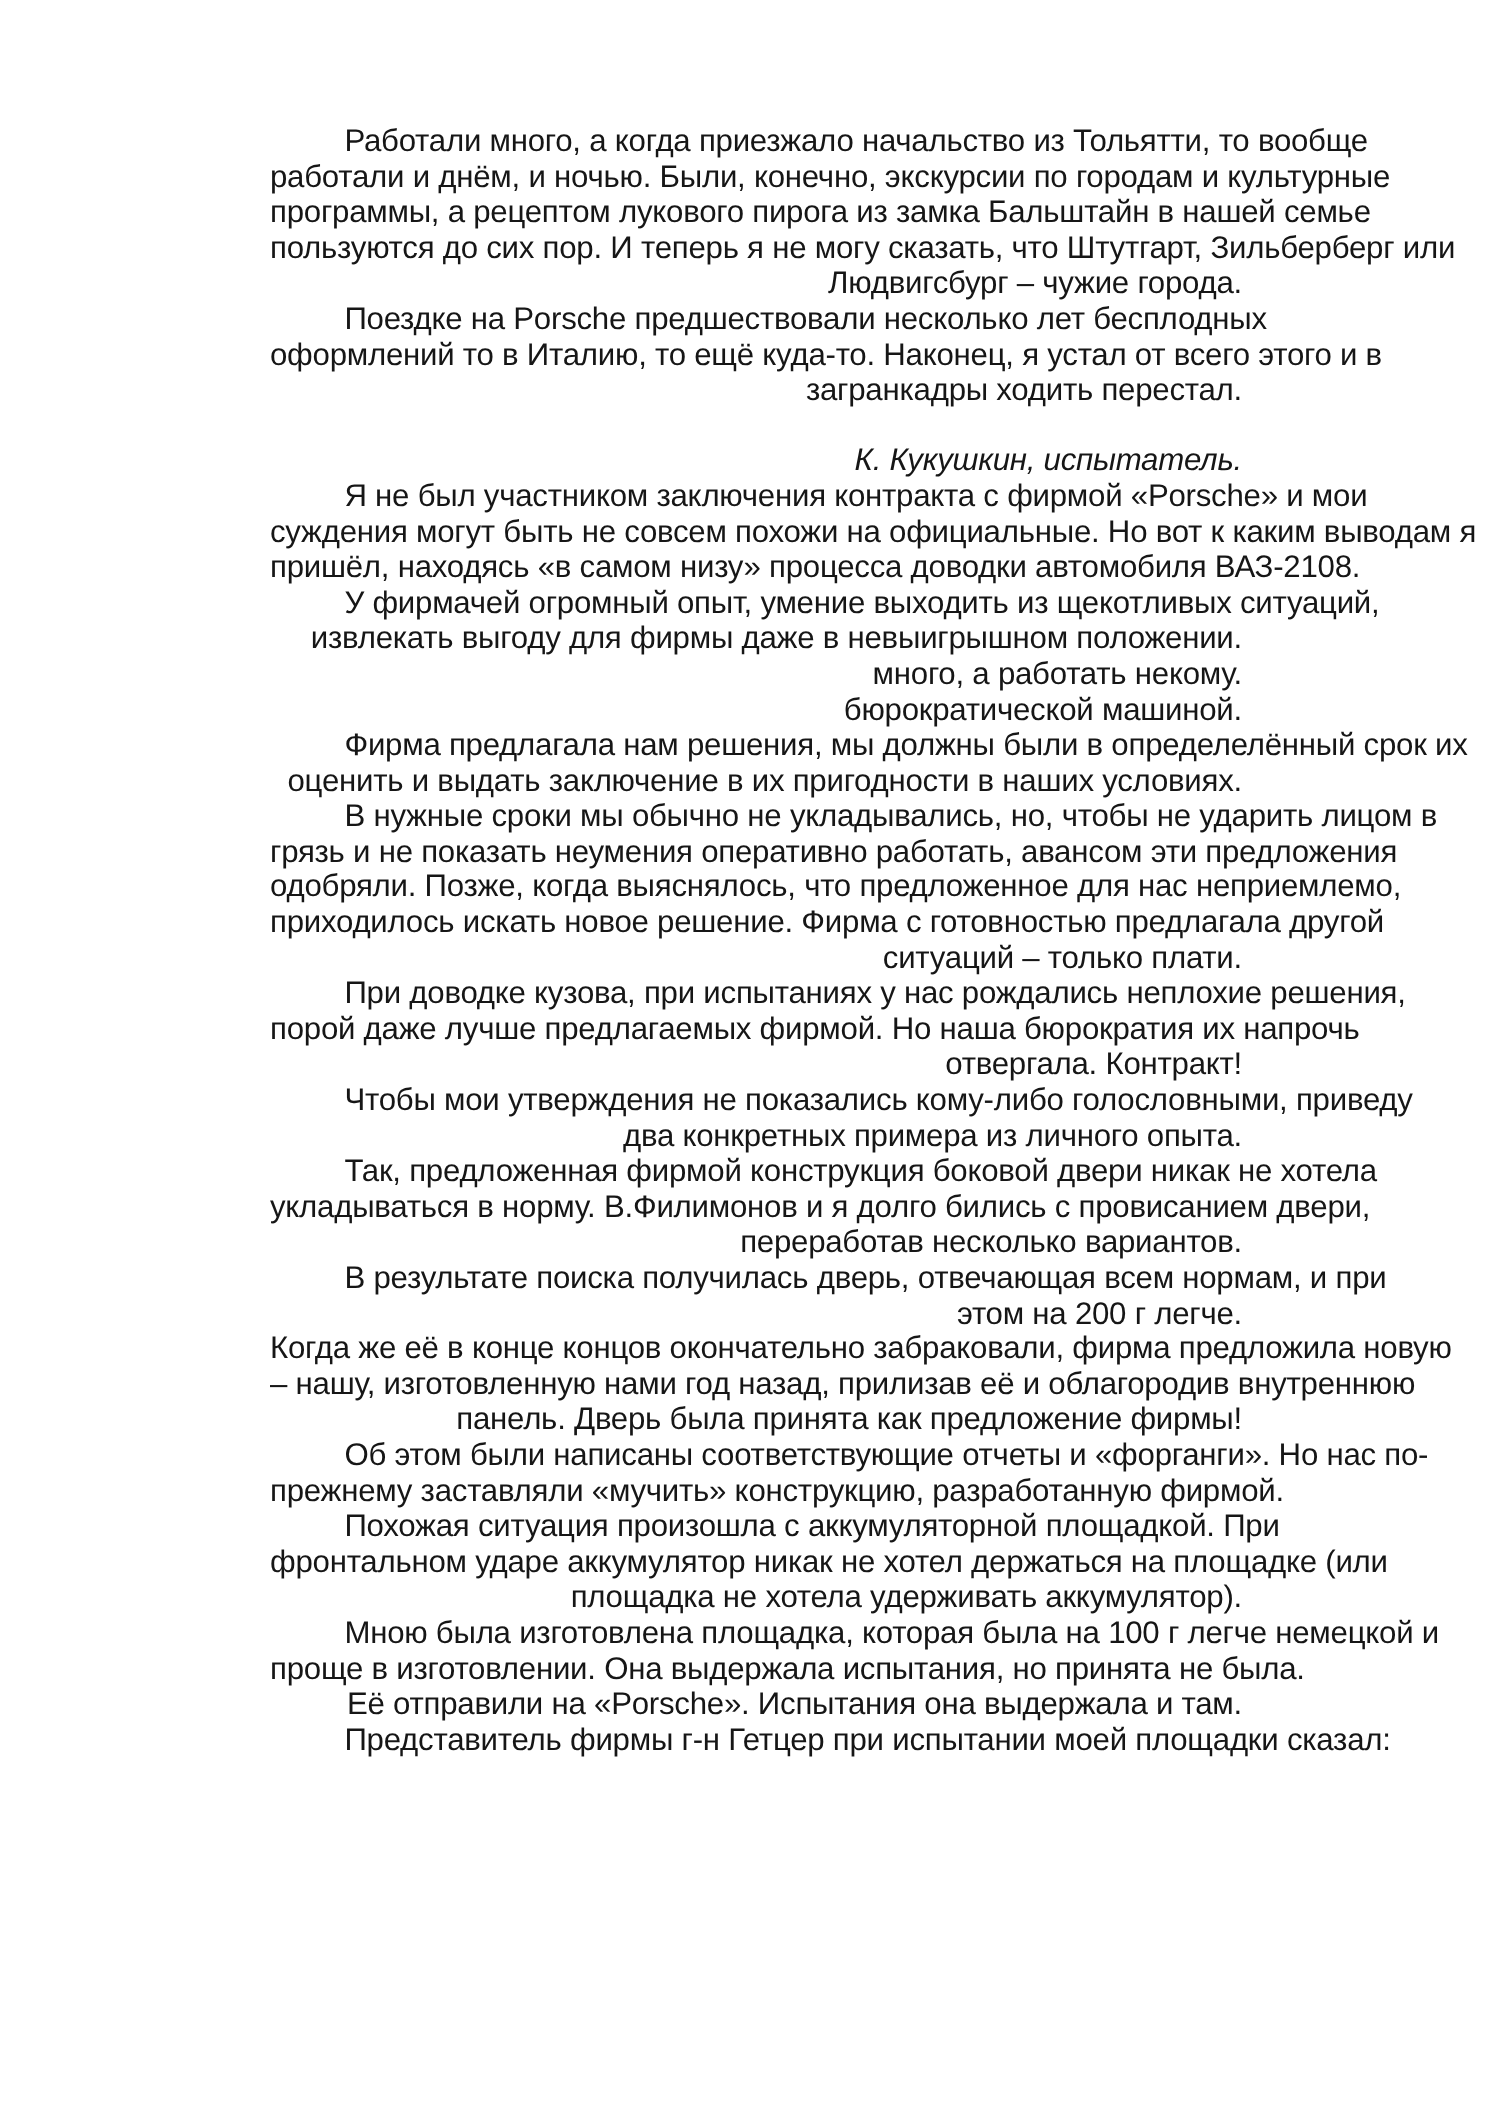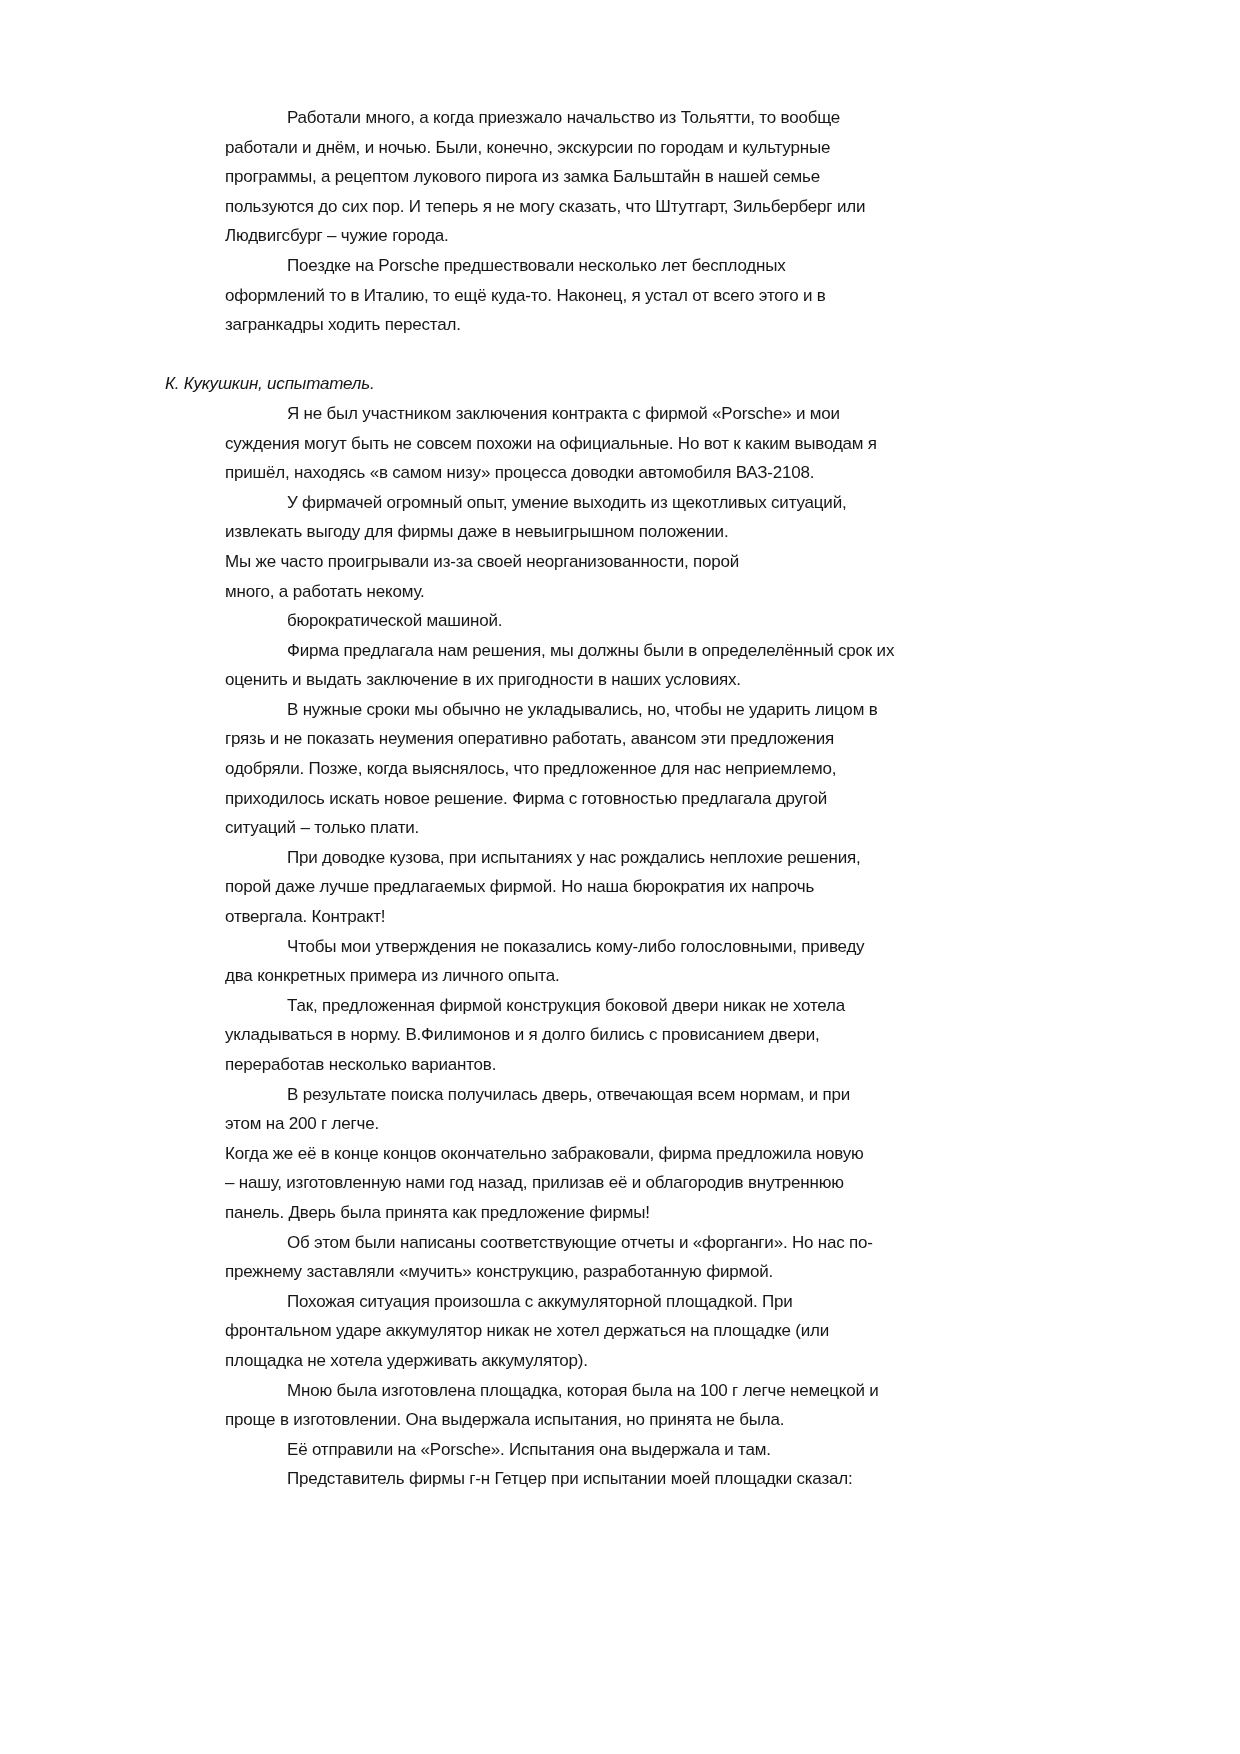--- a/index.html
+++ b/index.html
@@ -13,24 +13,25 @@
     height: 1754px;
     background: #ffffff;
     overflow: hidden;
     font-family: "Liberation Sans", "DejaVu Sans", sans-serif;
   }
   .text-block {
     position: absolute;
     left: 225px;
     top: 103px;
     width: 810px;
-    font-size: 17px;
+    font-size: 26px;
     line-height: 29.6px;
     color: #161616;
     letter-spacing: -0.2px;
+    text-align: right;
   }
   .block { margin: 0; padding: 0; }
   .block.indent .line:first-child { text-indent: 62px; }
   .block.heading {
     margin-left: -60px;
     margin-top: 29.6px;
     font-style: italic;
   }
   .line { white-space: nowrap; }
 </style>
@@ -57,21 +58,20 @@
       <div class="block paragraph indent">
         <div class="line">Я не был участником заключения контракта с фирмой «Porsche» и мои</div>
         <div class="line">суждения могут быть не совсем похожи на официальные. Но вот к каким выводам я</div>
         <div class="line">пришёл, находясь «в самом низу» процесса доводки автомобиля ВАЗ-2108.</div>
       </div>
       <div class="block paragraph indent">
         <div class="line">У фирмачей огромный опыт, умение выходить из щекотливых ситуаций,</div>
         <div class="line">извлекать выгоду для фирмы даже в невыигрышном положении.</div>
       </div>
       <div class="block paragraph">
-        <div class="line">Мы же часто проигрывали из-за своей неорганизованности, порой</div>
         <div class="line">много, а работать некому.</div>
       </div>
       <div class="block paragraph indent">
         <div class="line">бюрократической машиной.</div>
       </div>
       <div class="block paragraph indent">
         <div class="line">Фирма предлагала нам решения, мы должны были в определелённый срок их</div>
         <div class="line">оценить и выдать заключение в их пригодности в наших условиях.</div>
       </div>
       <div class="block paragraph indent">

